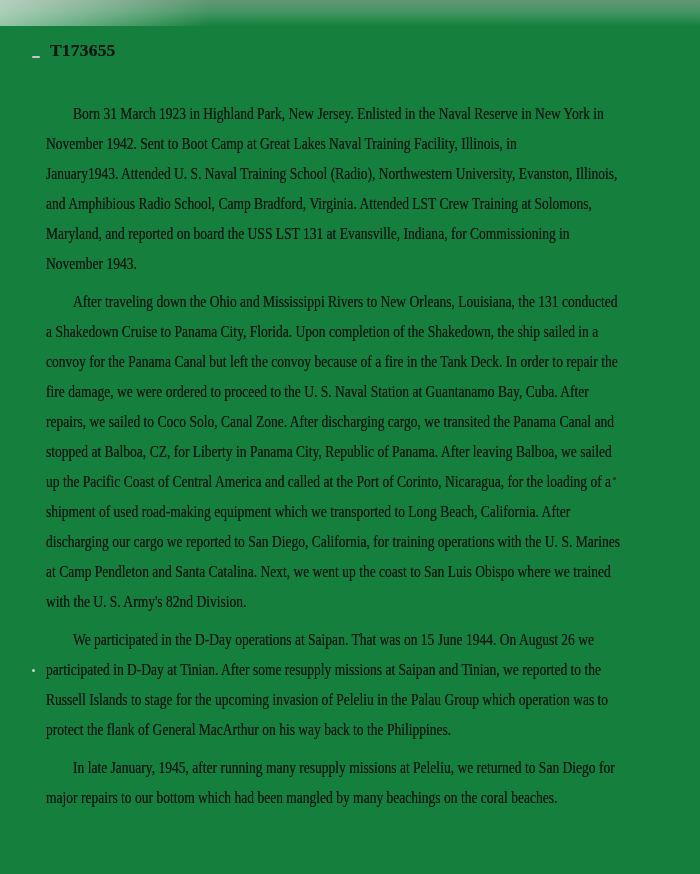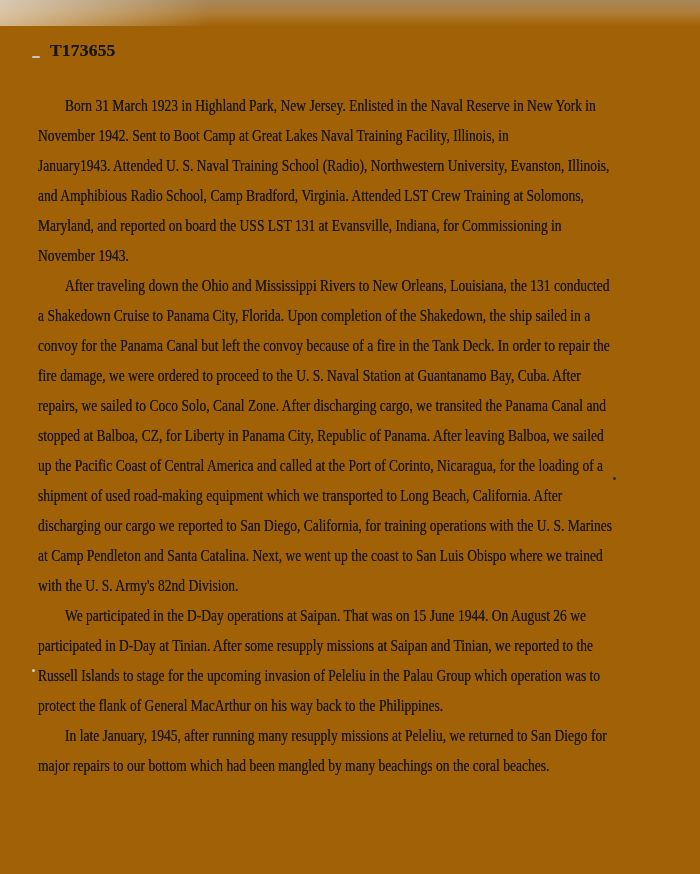--- a/index.html
+++ b/index.html
@@ -1,20 +1,20 @@
 <!DOCTYPE html>
 <html><head>
 <meta charset="utf-8">
 <style>
   html, body { margin: 0; padding: 0; }
   .page {
     position: relative;
     width: 700px;
     height: 874px;
-    background: #a16207;
+    background: #15803d;
     overflow: hidden;
     font-family: "Liberation Serif", "DejaVu Serif", serif;
     color: #161616;
   }
   
   .top-band {
     position: absolute;
     top: 0; left: 0; right: 0;
     height: 26px;
     background:
@@ -31,21 +31,21 @@
     letter-spacing: .2px;
     white-space: nowrap;
     text-shadow: 0 0 .4px rgba(10,10,10,.6);
   }
   .doc-body {
     position: absolute;
     left: 38px;
     top: 91px;
     width: 650px;
   }
-  .para { margin: 0; padding: 0; }
+  .para { margin: 8px; padding: 0; }
   .ln {
     font-size: 16px;
     line-height: 30px;
     white-space: nowrap;
     transform: scaleX(.845);
     transform-origin: 0 50%;
     text-shadow: 0 0 .5px rgba(12,12,12,.72);
   }
   .ind { text-indent: 32px; }
   

